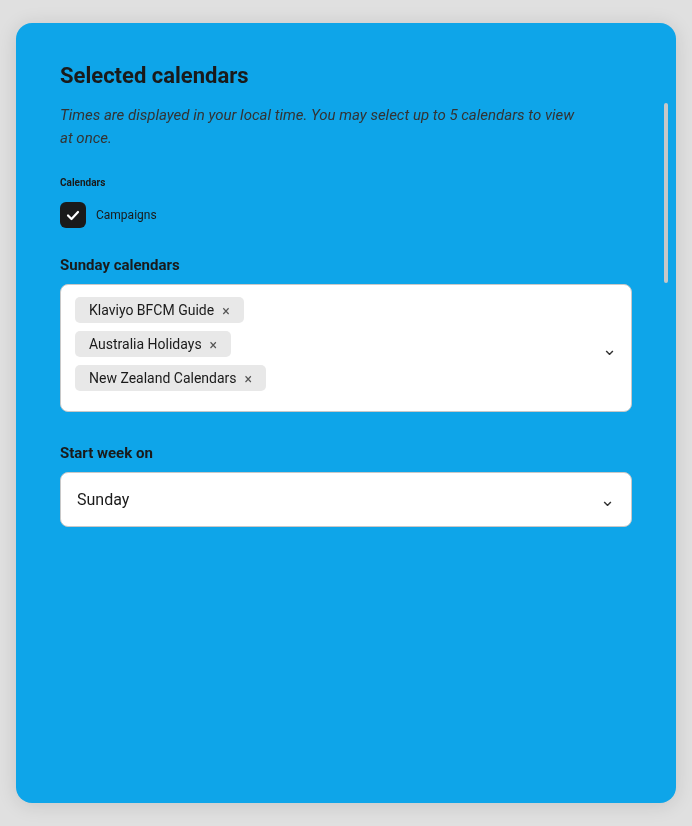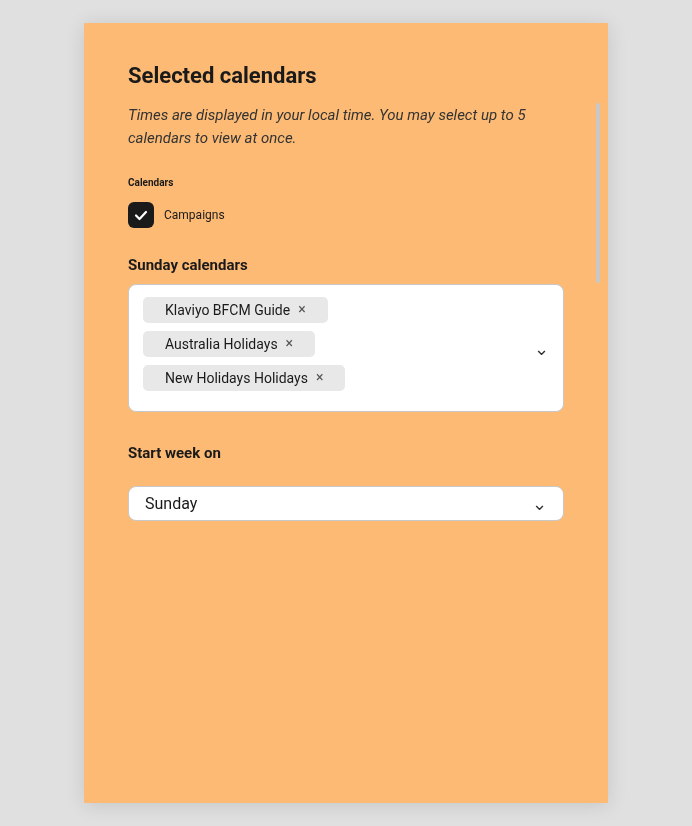--- a/index.html
+++ b/index.html
@@ -11,23 +11,23 @@
     body {
       background: #e0e0e0;
       display: flex;
       justify-content: center;
       align-items: center;
       min-height: 826px;
       font-family: -apple-system, BlinkMacSystemFont, 'Segoe UI', Roboto, sans-serif;
     }
 
     .panel {
-      background: #fdba74;
-      border-radius: 1px;
-      width: 524px;
+      background: #0ea5e9;
+      border-radius: 16px;
+      width: 660px;
       min-height: 780px;
       padding: 40px 44px 44px 44px;
       box-shadow: 0 2px 20px rgba(0,0,0,0.12);
       position: relative;
     }
 
     .scrollbar {
       position: absolute;
       right: 8px;
       top: 80px;
@@ -113,24 +113,24 @@
       right: 14px;
       top: 50%;
       transform: translateY(-50%);
       font-size: 18px;
       color: #333;
       pointer-events: none;
     }
 
     .tag {
       display: inline-flex;
-      align-items: flex-start;
+      align-items: flex-end;
       background: #e8e8e8;
       border-radius: 5px;
-      padding: 5px 22px;
+      padding: 5px 14px;
       font-size: 14px;
       color: #1a1a1a;
       margin-bottom: 8px;
       gap: 8px;
     }
 
     .tag-remove {
       font-size: 14px;
       color: #555;
       cursor: pointer;
@@ -145,27 +145,27 @@
     }
 
     .start-week-section {
       margin-bottom: 16px;
     }
 
     .start-week-label {
       font-size: 15px;
       font-weight: 700;
       color: #1a1a1a;
-      margin-bottom: 24px;
+      margin-bottom: 10px;
     }
 
     .select-box {
       border: 1.5px solid #c8c8c8;
       border-radius: 8px;
-      padding: 6px 16px;
+      padding: 16px 16px;
       background: #fff;
       width: 100%;
       display: flex;
       align-items: center;
       justify-content: space-between;
       font-size: 16px;
       color: #1a1a1a;
       cursor: pointer;
     }
 
@@ -202,21 +202,21 @@
       <div class="tags-row">
         <div class="tag">
           <span>Klaviyo BFCM Guide</span>
           <span class="tag-remove">×</span>
         </div>
         <div class="tag">
           <span>Australia Holidays</span>
           <span class="tag-remove">×</span>
         </div>
         <div class="tag">
-          <span>New Holidays Holidays</span>
+          <span>New Zealand Calendars</span>
           <span class="tag-remove">×</span>
         </div>
       </div>
       <span class="chevron-down-right">⌄</span>
     </div>
   </div>
 
   <div class="start-week-section">
     <div class="start-week-label">Start week on</div>
     <div class="select-box">

